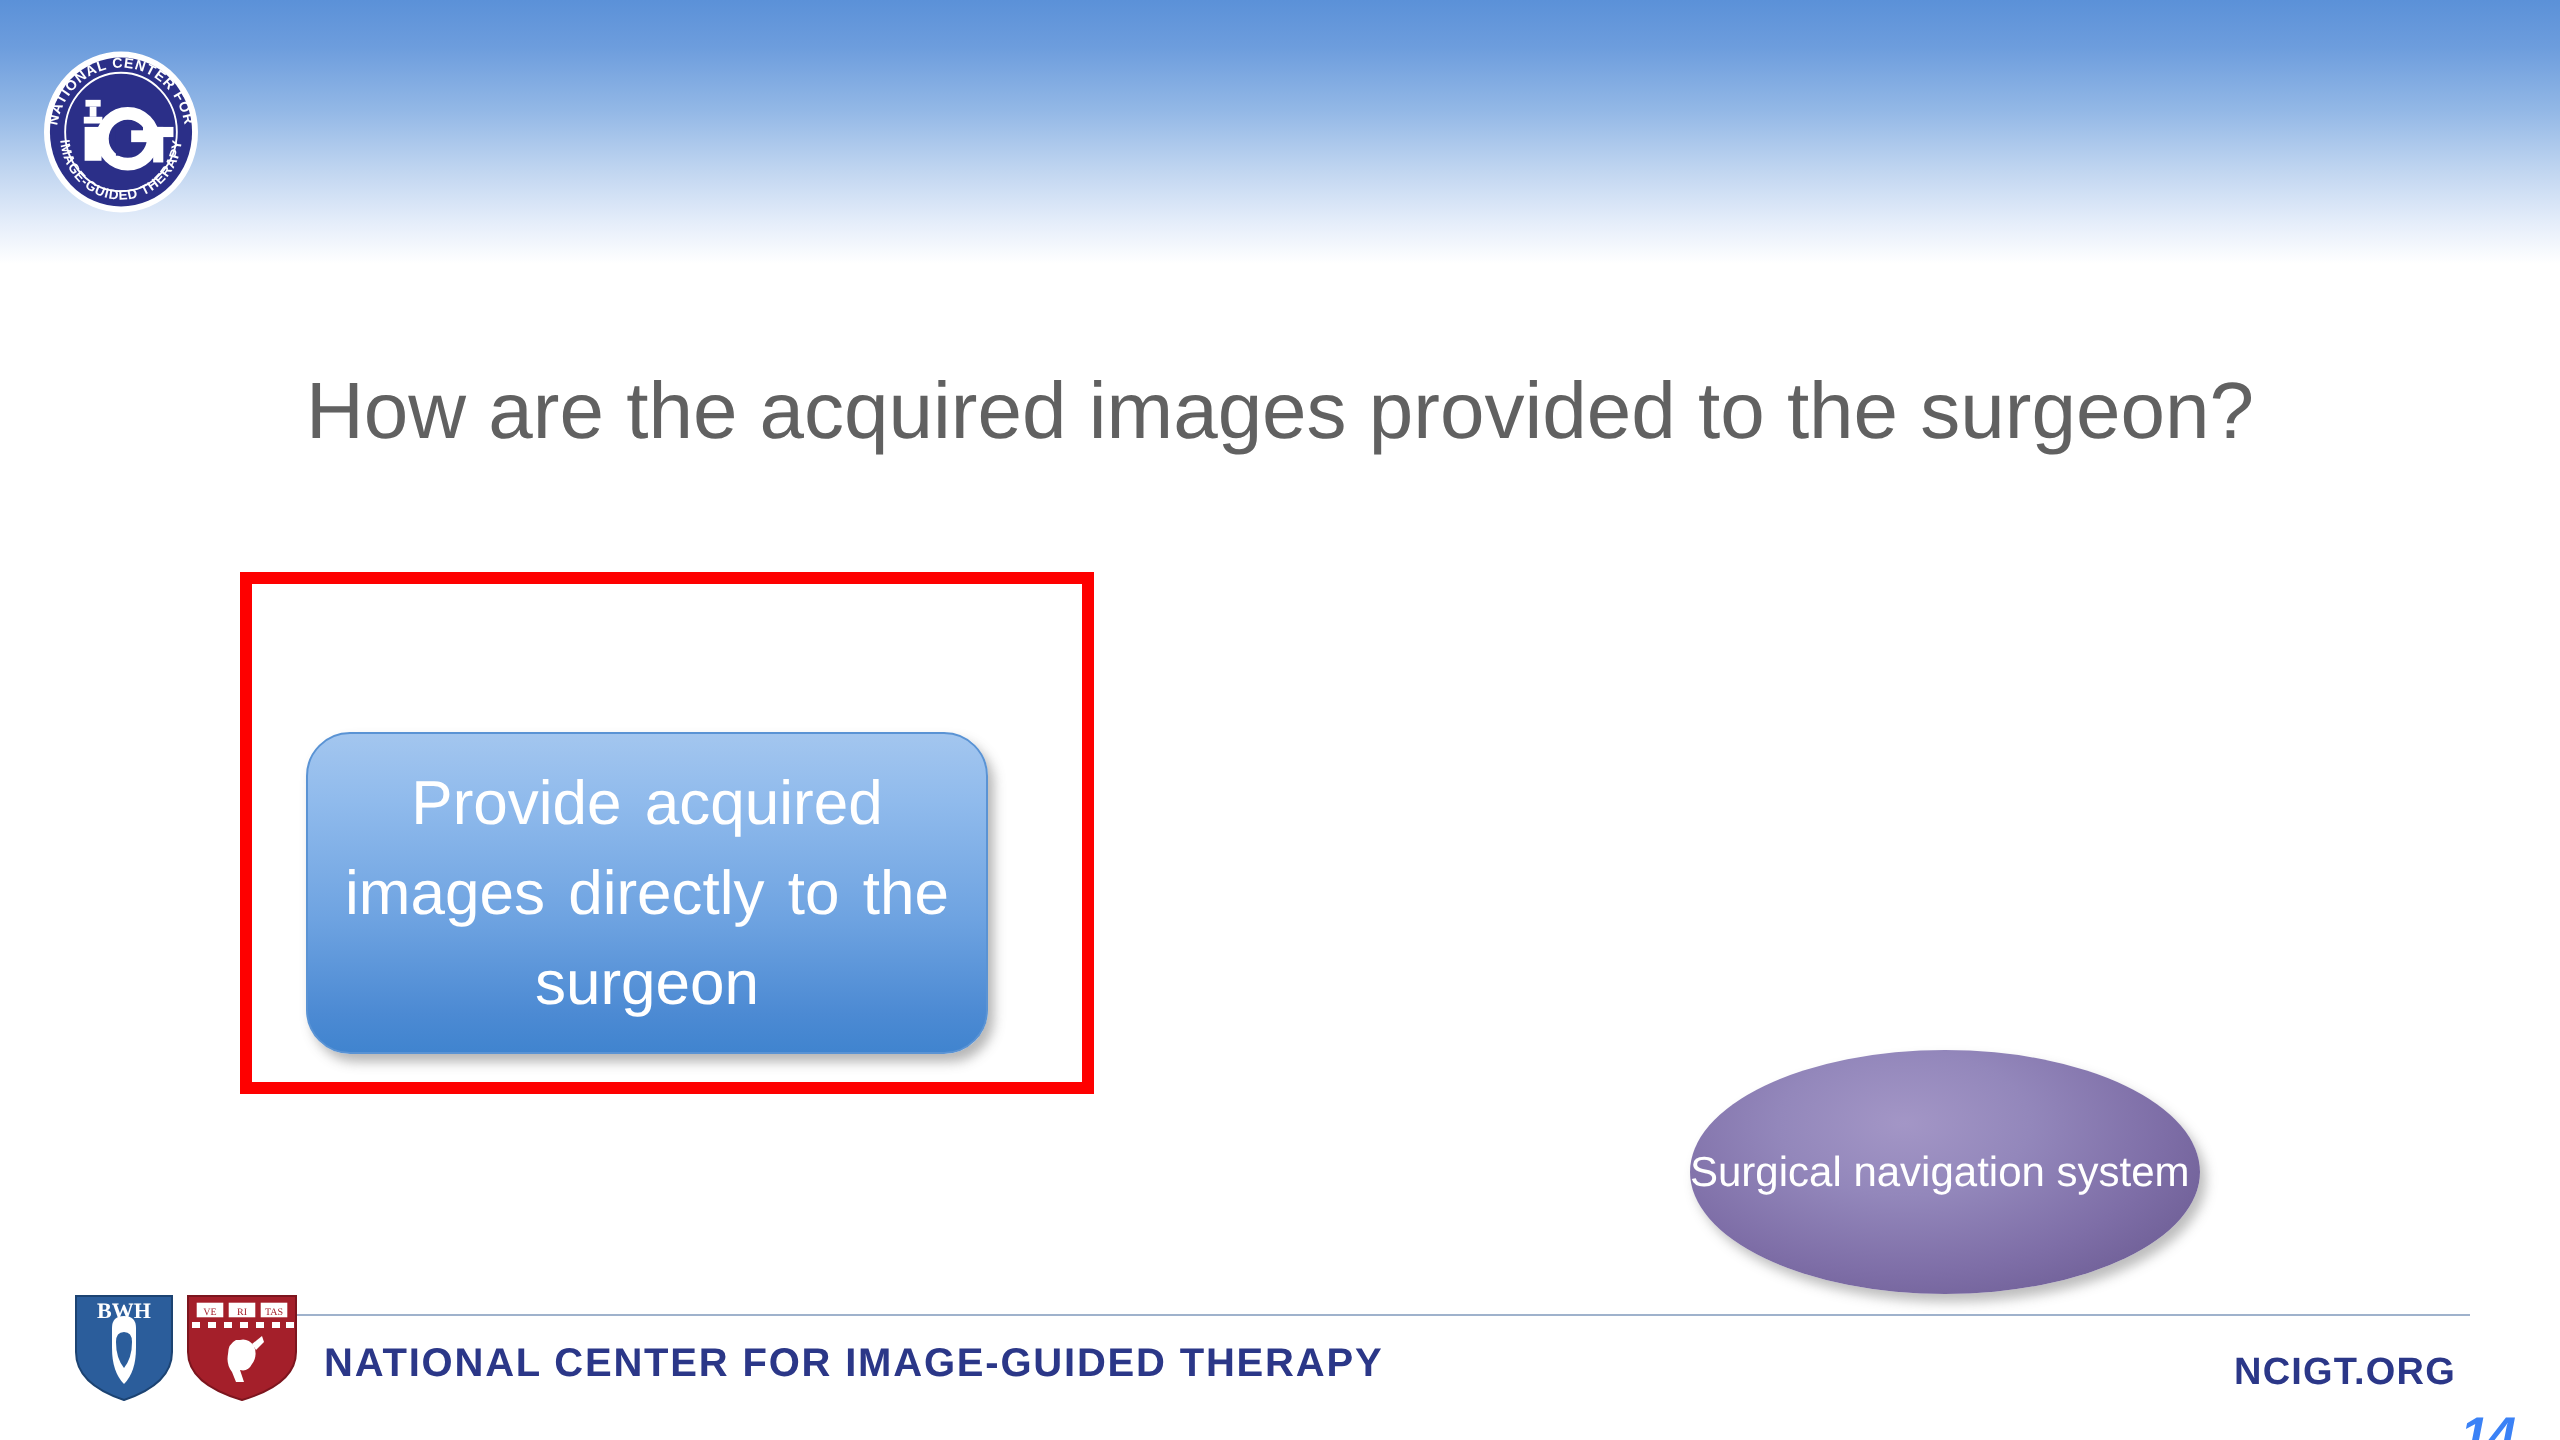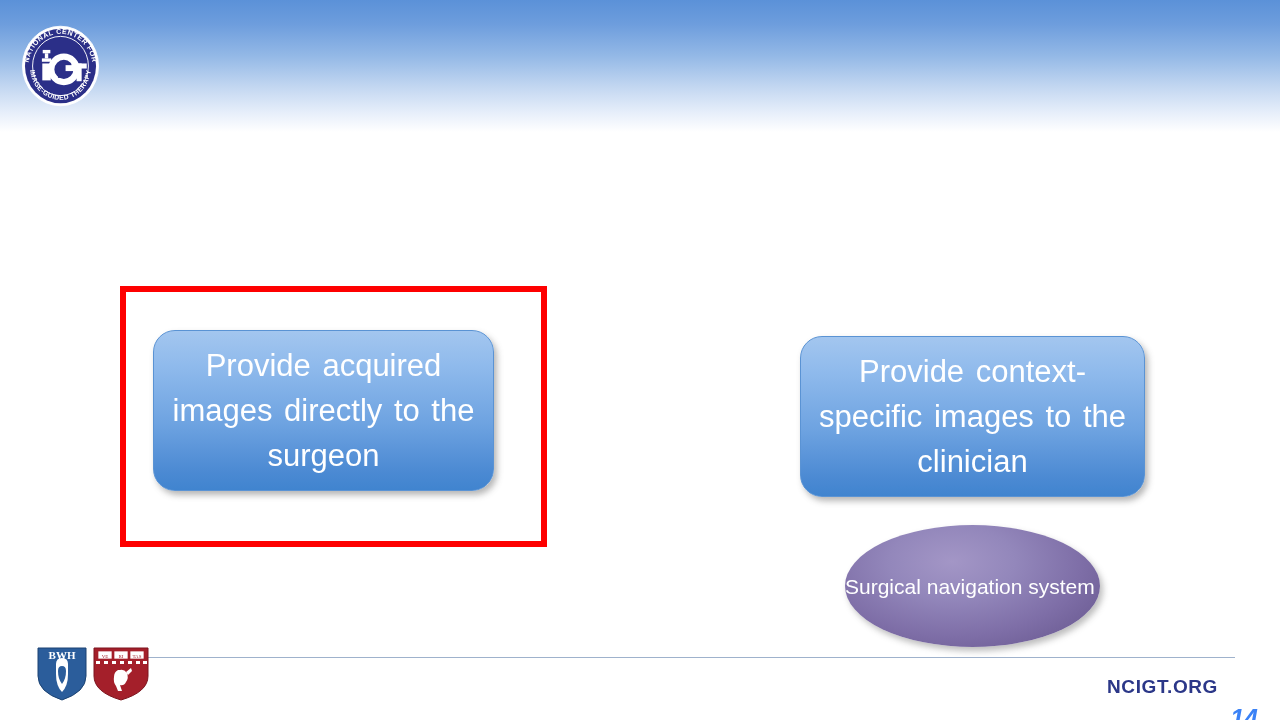--- a/index.html
+++ b/index.html
@@ -83,20 +83,21 @@
     border-radius: 22px;
     background: linear-gradient(to bottom, #a3c6ef 0%, #8fbaec 22%, #6ea3e1 58%, #4c8ad3 88%, #4084cf 100%);
     border: 1px solid #5a93d4;
     box-shadow: 3px 4px 6px rgba(80,80,80,0.42);
     box-sizing: border-box;
     color: #ffffff;
     display: flex;
     align-items: center;
     justify-content: center;
     text-align: center;
+    margin-top: 36px;
   }
   .blue-box .box-text {
     font-size: 31px;
     line-height: 45px;
     color: #ffffff;
     padding: 0 14px;
     word-spacing: 3px;
   }
   #box-left {
     left: 153px;
@@ -152,21 +153,21 @@
     left: 162px;
     top: 671px;
     font-size: 20px;
     font-weight: bold;
     letter-spacing: 0.9px;
     color: #2b3788;
     white-space: nowrap;
   }
   .footer-url {
     position: absolute;
-    right: 62px;
+    right: 52px;
     top: 676px;
     font-size: 19px;
     font-weight: bold;
     letter-spacing: 0.6px;
     color: #2b3788;
     white-space: nowrap;
   }
   .slide-number {
     position: absolute;
     right: 22px;
@@ -207,30 +208,28 @@
       <rect x="28.5" y="49" width="10" height="20" fill="#ffffff"></rect>
       <circle cx="54" cy="56" r="15" fill="none" stroke="#ffffff" stroke-width="7.5"></circle>
       <rect x="52" y="51" width="18" height="7" fill="#ffffff"></rect>
       <rect x="63" y="49" width="18" height="6" fill="#ffffff"></rect>
       <rect x="69" y="49" width="6" height="21" fill="#ffffff"></rect>
       <rect x="47" y="48" width="9" height="18" fill="#2b2f88"></rect>
     </svg>
   </div>
 
 
+  <div class="question">How are the acquired images provided to the surgeon?</div>
 
   <div class="red-highlight"></div>
 
   <div class="blue-box" id="box-left">
     <span class="box-text">Provide acquired images directly to the surgeon</span>
   </div>
 
-  <div class="blue-box" id="box-right">
-    <span class="box-text">Provide context-specific images to the clinician</span>
-  </div>
 
   <div class="purple-ellipse">
     <span class="ellipse-text">Surgical navigation system</span>
   </div>
 
   <div class="footer-rule"></div>
 
   <div class="footer-shields">
     <svg viewBox="0 0 120 56" width="120" height="56" xmlns="http://www.w3.org/2000/svg">
 
@@ -255,16 +254,17 @@
         <rect x="86" y="15" width="4" height="3" fill="#ffffff"></rect>
         <rect x="94" y="15" width="4" height="3" fill="#ffffff"></rect>
         <rect x="102" y="15" width="4" height="3" fill="#ffffff"></rect>
         <rect x="109" y="15" width="4" height="3" fill="#ffffff"></rect>
         <path d="M84,24 Q80,26 80,31 Q79,36 82,40 L84,45 L88,45 L86,39 Q90,40 92,36 Q95,32 93,27 Q90,23 86,24 Z" fill="#ffffff"></path>
         <path d="M92,26 L97,22 L98,25 L94,29 Z" fill="#ffffff"></path>
       </g>
     </svg>
   </div>
 
+  <div class="footer-text">NATIONAL CENTER FOR IMAGE-GUIDED THERAPY</div>
   <div class="footer-url">NCIGT.ORG</div>
   <div class="slide-number">14</div>
 
 </div>
 
 </body></html>

